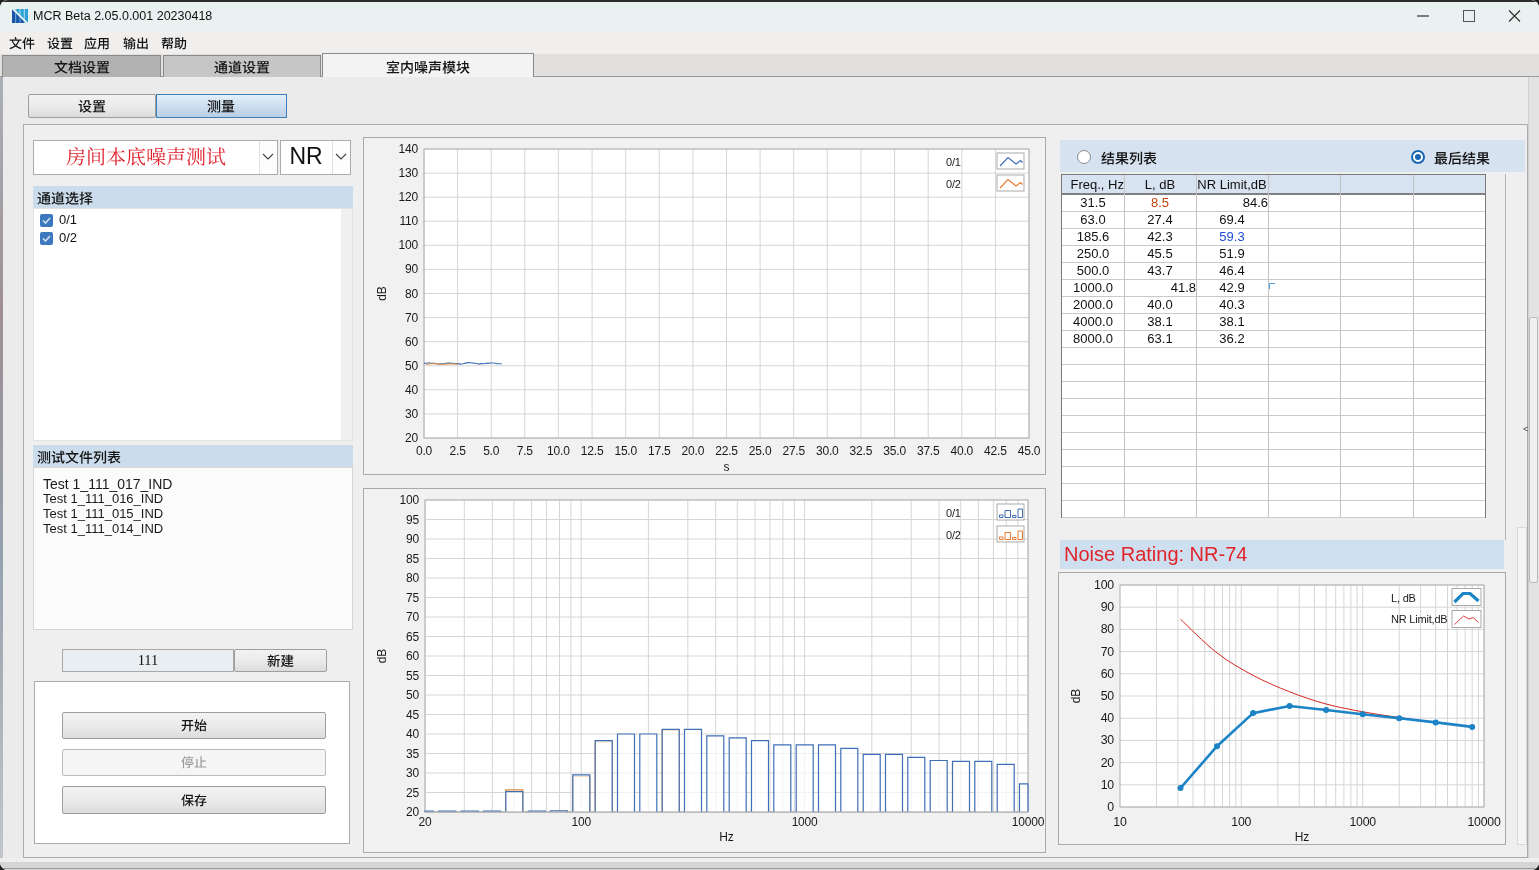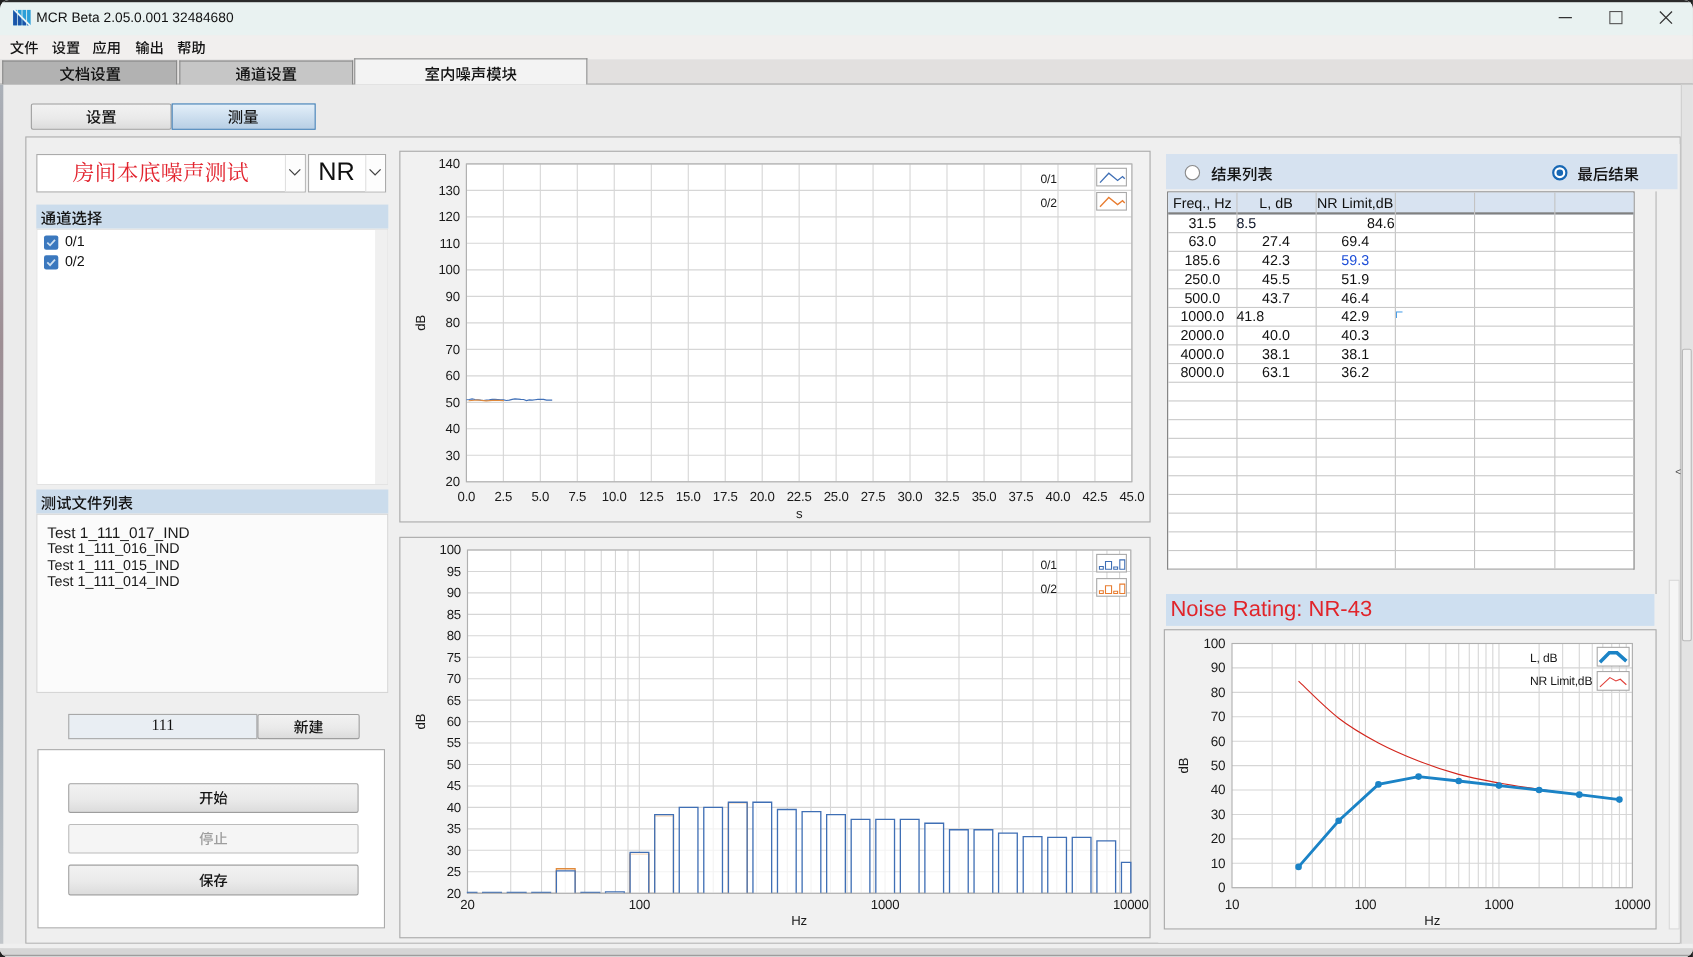--- a/index.html
+++ b/index.html
@@ -14,21 +14,21 @@
         </clipPath>
       <g clip-path="url(#tri)">
           <rect x="1" y="1" width="3.4" height="14" fill="#1c55a8"></rect>
           <rect x="5.2" y="1" width="3.4" height="14" fill="#1c55a8"></rect>
           <rect x="9.4" y="1" width="3.4" height="14" fill="#1c55a8"></rect>
           <rect x="13.6" y="1" width="3.4" height="14" fill="#1c55a8"></rect>
         </g>
       <path d="M0.5 -0.5 L17.5 16.5" stroke="#eef5f5" stroke-width="1.6"></path>
       </g>
     </svg>
-    <div class="abs" style="left:33px;top:9px;font-size:12.5px;color:#111">MCR Beta 2.05.0.001 32484680</div>
+    <div class="abs" style="left:33px;top:9px;font-size:12.5px;color:#111">MCR Beta 2.05.0.001 20230418</div>
     <svg class="abs" style="left:1400px;top:0" width="139" height="32">
       <path d="M17 16h12" stroke="#333" stroke-width="1.2"></path>
       <rect x="63.5" y="10.5" width="11" height="11" fill="none" stroke="#555" stroke-width="1"></rect>
       <path d="M109 10.5 L120 21.5 M120 10.5 L109 21.5" stroke="#333" stroke-width="1.2"></path>
     </svg>
     <div class="abs" style="left:0;top:32px;width:1539px;height:22px;background:#f1efee"></div>
     <svg style="position:absolute;left:9.0px;top:31.8px;overflow:visible" width="28" height="21">
       <g transform="translate(0,16.2)">
         <path d="M5.4 -10.7C5.8 -10.1 6.2 -9.3 6.3 -8.7H0.6V-7.5H2.7C3.4 -5.6 4.4 -4.0 5.6 -2.6C4.2 -1.5 2.5 -0.7 0.4 -0.1C0.7 0.2 1.0 0.8 1.2 1.1C3.3 0.4 5.1 -0.5 6.5 -1.7C8.0 -0.5 9.7 0.4 11.8 1.0C12.0 0.7 12.4 0.1 12.6 -0.1C10.6 -0.6 8.9 -1.5 7.5 -2.6C8.7 -3.9 9.7 -5.6 10.4 -7.5H12.4V-8.7H6.5L7.7 -9.1C7.5 -9.6 7.1 -10.5 6.7 -11.1ZM6.6 -3.5C5.4 -4.6 4.5 -6.0 3.9 -7.5H9.0C8.4 -5.9 7.6 -4.6 6.6 -3.5Z M17.1 -4.6V-3.4H20.8V1.1H22.0V-3.4H25.5V-4.6H22.0V-7.2H24.9V-8.4H22.0V-10.8H20.8V-8.4H19.3C19.5 -8.9 19.6 -9.5 19.7 -10.0L18.5 -10.3C18.2 -8.6 17.7 -7.0 17.0 -5.9C17.3 -5.8 17.8 -5.5 18.0 -5.3C18.3 -5.8 18.6 -6.5 18.9 -7.2H20.8V-4.6ZM16.3 -10.9C15.7 -9.0 14.5 -7.1 13.3 -5.9C13.5 -5.6 13.9 -4.9 14.0 -4.6C14.4 -5.0 14.7 -5.4 15.0 -5.9V1.1H16.2V-7.7C16.7 -8.7 17.1 -9.6 17.5 -10.6Z" fill="#141414"></path>
       </g>
@@ -259,51 +259,51 @@
     </svg>
     <div class="abs" style="left:1411px;top:150px;width:14px;height:14px;border:2px solid #1868b4;border-radius:50%;background:#fff"></div>
     <div class="abs" style="left:1415px;top:154px;width:6px;height:6px;background:#1868b4;border-radius:50%"></div>
     <svg style="position:absolute;left:1434.0px;top:145.5px;overflow:visible" width="58" height="22">
       <g transform="translate(0,17.5)">
         <path d="M3.7 -8.8H10.3V-8.0H3.7ZM3.7 -10.5H10.3V-9.7H3.7ZM2.4 -11.4V-7.1H11.6V-11.4ZM5.4 -5.4V-4.6H3.2V-5.4ZM0.6 -0.7 0.7 0.4 5.4 -0.1V1.2H6.7V-0.3L7.4 -0.3L7.4 -1.4L6.7 -1.3V-5.4H13.3V-6.5H0.7V-5.4H1.9V-0.8ZM7.2 -4.7V-3.6H8.1L7.6 -3.5C8.1 -2.5 8.6 -1.7 9.3 -1.0C8.6 -0.5 7.8 -0.1 7.0 0.2C7.2 0.4 7.5 0.9 7.6 1.1C8.5 0.8 9.4 0.4 10.1 -0.2C10.9 0.4 11.8 0.8 12.8 1.1C13.0 0.8 13.3 0.3 13.6 0.1C12.6 -0.2 11.8 -0.5 11.0 -1.0C11.9 -1.9 12.6 -3.0 13.0 -4.4L12.2 -4.7L12.0 -4.7ZM8.8 -3.6H11.5C11.1 -2.9 10.7 -2.3 10.1 -1.7C9.6 -2.3 9.1 -2.9 8.8 -3.6ZM5.4 -3.7V-2.9H3.2V-3.7ZM5.4 -1.9V-1.2L3.2 -1.0V-1.9Z M16.0 -10.6V-6.9C16.0 -4.7 15.9 -1.8 14.4 0.3C14.7 0.5 15.3 0.9 15.5 1.2C17.1 -1.0 17.4 -4.3 17.4 -6.7H27.4V-8.0H17.4V-9.5C20.6 -9.7 24.0 -10.1 26.5 -10.7L25.4 -11.7C23.2 -11.2 19.4 -10.8 16.0 -10.6ZM18.4 -4.9V1.2H19.7V0.5H25.1V1.1H26.5V-4.9ZM19.7 -0.7V-3.6H25.1V-0.7Z M28.4 -0.9 28.7 0.5C30.1 0.2 32.0 -0.2 33.8 -0.6L33.7 -1.8C31.8 -1.5 29.8 -1.1 28.4 -0.9ZM28.8 -5.9C29.0 -6.0 29.4 -6.1 30.9 -6.3C30.4 -5.5 29.8 -4.9 29.6 -4.7C29.1 -4.2 28.8 -3.8 28.5 -3.8C28.6 -3.4 28.8 -2.8 28.9 -2.5C29.3 -2.7 29.8 -2.8 33.7 -3.5C33.6 -3.8 33.6 -4.3 33.6 -4.7L30.8 -4.2C31.9 -5.4 32.9 -6.8 33.8 -8.2L32.6 -9.0C32.3 -8.5 32.0 -8.0 31.7 -7.5L30.2 -7.4C31.0 -8.5 31.8 -9.9 32.4 -11.2L31.0 -11.8C30.4 -10.2 29.5 -8.5 29.2 -8.1C28.9 -7.6 28.6 -7.3 28.3 -7.2C28.5 -6.9 28.7 -6.2 28.8 -5.9ZM36.8 -11.8V-10.0H33.7V-8.7H36.8V-6.8H34.1V-5.6H41.0V-6.8H38.2V-8.7H41.3V-10.0H38.2V-11.8ZM34.4 -4.3V1.2H35.7V0.6H39.4V1.1H40.7V-4.3ZM35.7 -0.6V-3.1H39.4V-0.6Z M44.2 -11.2V-5.4H48.3V-4.4H42.8V-3.2H47.3C46.1 -2.0 44.2 -0.9 42.4 -0.3C42.7 -0.1 43.1 0.4 43.3 0.8C45.1 0.1 47.0 -1.1 48.3 -2.5V1.2H49.7V-2.6C51.1 -1.2 53.0 0.0 54.7 0.7C54.9 0.3 55.3 -0.2 55.6 -0.4C53.9 -1.0 52.0 -2.0 50.7 -3.2H55.2V-4.4H49.7V-5.4H53.9V-11.2ZM45.6 -7.8H48.3V-6.6H45.6ZM49.7 -7.8H52.5V-6.6H49.7ZM45.6 -10.0H48.3V-8.8H45.6ZM49.7 -10.0H52.5V-8.8H49.7Z" fill="#141414"></path>
       </g>
     </svg>
     <div class="abs" style="left:1061px;top:174px;width:425px;height:344px;background:#fff;border:1px solid #7a7a7a"></div>
     <div class="abs" style="left:1062px;top:175px;width:423px;height:20px;background:#d8e3f1;border-bottom:2px solid #808080"></div>
-    <div class="abs" style="left:1062px;top:177px;width:62px;text-align:center;font-size:13px;color:#10100f">Freq., Hz</div>
+    <div class="abs" style="left:1062px;top:177px;width:62px;text-align:right;font-size:13px;color:#10100f">Freq., Hz</div>
     <div class="abs" style="left:1124px;top:177px;width:72px;text-align:center;font-size:13px;color:#10100f">L, dB</div>
     <div class="abs" style="left:1196px;top:177px;width:72px;text-align:center;font-size:13px;color:#10100f">NR Limit,dB</div>
     <div class="abs" style="left:1124px;top:175px;width:1px;height:342px;background:#c3c3c3"></div>
     <div class="abs" style="left:1196px;top:175px;width:1px;height:342px;background:#c3c3c3"></div>
     <div class="abs" style="left:1268px;top:175px;width:1px;height:342px;background:#c3c3c3"></div>
     <div class="abs" style="left:1340px;top:175px;width:1px;height:342px;background:#c3c3c3"></div>
     <div class="abs" style="left:1413px;top:175px;width:1px;height:342px;background:#c3c3c3"></div>
     <div class="abs" style="left:1062px;top:211px;width:423px;height:1px;background:#c9c9c9"></div>
     <div class="abs" style="left:1062px;top:195px;width:62px;text-align:center;font-size:13px;color:#111">31.5</div>
-    <div class="abs" style="left:1124px;top:195px;width:72px;text-align:left;font-size:13px;color:#0f172a">8.5</div>
+    <div class="abs" style="left:1124px;top:195px;width:72px;text-align:center;font-size:13px;color:#c2410c">8.5</div>
     <div class="abs" style="left:1196px;top:195px;width:72px;text-align:right;font-size:13px;color:#111">84.6</div>
     <div class="abs" style="left:1062px;top:228px;width:423px;height:1px;background:#c9c9c9"></div>
     <div class="abs" style="left:1062px;top:212px;width:62px;text-align:center;font-size:13px;color:#111">63.0</div>
     <div class="abs" style="left:1124px;top:212px;width:72px;text-align:center;font-size:13px;color:#111">27.4</div>
     <div class="abs" style="left:1196px;top:212px;width:72px;text-align:center;font-size:13px;color:#111">69.4</div>
     <div class="abs" style="left:1062px;top:245px;width:423px;height:1px;background:#c9c9c9"></div>
     <div class="abs" style="left:1062px;top:229px;width:62px;text-align:center;font-size:13px;color:#111">185.6</div>
     <div class="abs" style="left:1124px;top:229px;width:72px;text-align:center;font-size:13px;color:#111">42.3</div>
     <div class="abs" style="left:1196px;top:229px;width:72px;text-align:center;font-size:13px;color:#1d4ed8">59.3</div>
     <div class="abs" style="left:1062px;top:262px;width:423px;height:1px;background:#c9c9c9"></div>
     <div class="abs" style="left:1062px;top:246px;width:62px;text-align:center;font-size:13px;color:#111">250.0</div>
     <div class="abs" style="left:1124px;top:246px;width:72px;text-align:center;font-size:13px;color:#111">45.5</div>
     <div class="abs" style="left:1196px;top:246px;width:72px;text-align:center;font-size:13px;color:#111">51.9</div>
     <div class="abs" style="left:1062px;top:279px;width:423px;height:1px;background:#c9c9c9"></div>
     <div class="abs" style="left:1062px;top:263px;width:62px;text-align:center;font-size:13px;color:#111">500.0</div>
     <div class="abs" style="left:1124px;top:263px;width:72px;text-align:center;font-size:13px;color:#111">43.7</div>
     <div class="abs" style="left:1196px;top:263px;width:72px;text-align:center;font-size:13px;color:#111">46.4</div>
     <div class="abs" style="left:1062px;top:296px;width:423px;height:1px;background:#c9c9c9"></div>
     <div class="abs" style="left:1062px;top:280px;width:62px;text-align:center;font-size:13px;color:#111">1000.0</div>
-    <div class="abs" style="left:1124px;top:280px;width:72px;text-align:left;font-size:13px;color:#111">41.8</div>
+    <div class="abs" style="left:1124px;top:280px;width:72px;text-align:right;font-size:13px;color:#111">41.8</div>
     <div class="abs" style="left:1196px;top:280px;width:72px;text-align:center;font-size:13px;color:#111">42.9</div>
     <div class="abs" style="left:1062px;top:313px;width:423px;height:1px;background:#c9c9c9"></div>
     <div class="abs" style="left:1062px;top:297px;width:62px;text-align:center;font-size:13px;color:#111">2000.0</div>
     <div class="abs" style="left:1124px;top:297px;width:72px;text-align:center;font-size:13px;color:#111">40.0</div>
     <div class="abs" style="left:1196px;top:297px;width:72px;text-align:center;font-size:13px;color:#111">40.3</div>
     <div class="abs" style="left:1062px;top:330px;width:423px;height:1px;background:#c9c9c9"></div>
     <div class="abs" style="left:1062px;top:314px;width:62px;text-align:center;font-size:13px;color:#111">4000.0</div>
     <div class="abs" style="left:1124px;top:314px;width:72px;text-align:center;font-size:13px;color:#111">38.1</div>
     <div class="abs" style="left:1196px;top:314px;width:72px;text-align:center;font-size:13px;color:#111">38.1</div>
     <div class="abs" style="left:1062px;top:347px;width:423px;height:1px;background:#c9c9c9"></div>
@@ -317,21 +317,21 @@
     <div class="abs" style="left:1062px;top:432px;width:423px;height:1px;background:#c9c9c9"></div>
     <div class="abs" style="left:1062px;top:449px;width:423px;height:1px;background:#c9c9c9"></div>
     <div class="abs" style="left:1062px;top:466px;width:423px;height:1px;background:#c9c9c9"></div>
     <div class="abs" style="left:1062px;top:483px;width:423px;height:1px;background:#c9c9c9"></div>
     <div class="abs" style="left:1062px;top:500px;width:423px;height:1px;background:#c9c9c9"></div>
     <div class="abs" style="left:1062px;top:517px;width:423px;height:1px;background:#c9c9c9"></div>
     <svg class="abs" style="left:1269px;top:283px" width="7" height="7">
       <path d="M0.5 6 V0.5 H6" stroke="#4c9fe8" fill="none"></path>
     </svg>
     <div class="abs" style="left:1060px;top:540px;width:444px;height:29px;background:#cedff0"></div>
-    <div class="abs" style="left:1064px;top:543px;font-size:20px;color:#e1242a">Noise Rating: NR-43</div>
+    <div class="abs" style="left:1064px;top:543px;font-size:20px;color:#e1242a">Noise Rating: NR-74</div>
     <div style="position:absolute;left:1058px;top:572px;width:448px;height:273px;background:#f1f1f1;border:1px solid #a9a9a9">
       <svg width="448" height="273" style="position:absolute;left:0;top:0">
         <rect x="61" y="12" width="364" height="222" fill="#fff"></rect>
         <path d="M61 12.0H425 M61 34.2H425 M61 56.4H425 M61 78.6H425 M61 100.8H425 M61 123.0H425 M61 145.2H425 M61 167.4H425 M61 189.6H425 M61 211.8H425 M61 234.0H425 M97.5 12V234 M118.9 12V234 M134.0 12V234 M145.8 12V234 M155.4 12V234 M163.5 12V234 M170.6 12V234 M176.8 12V234 M218.9 12V234 M240.2 12V234 M255.4 12V234 M267.1 12V234 M276.7 12V234 M284.9 12V234 M291.9 12V234 M298.1 12V234 M340.2 12V234 M361.6 12V234 M376.7 12V234 M388.5 12V234 M398.1 12V234 M406.2 12V234 M413.2 12V234 M419.4 12V234 M182.3 12V234 M303.7 12V234 M425.0 12V234" stroke="#d6d6d6" fill="none" stroke-width="1"></path>
         <rect x="61" y="12" width="364" height="222" fill="none" stroke="#b0b0b0"></rect>
         <text x="55.0" y="16.0" text-anchor="end" fill="#1a1a1a" style="font-family:'Liberation Sans',sans-serif;font-size:12.3px;letter-spacing:-0.2px">100</text>
         <text x="55.0" y="38.2" text-anchor="end" fill="#1a1a1a" style="font-family:'Liberation Sans',sans-serif;font-size:12.3px;letter-spacing:-0.2px">90</text>
         <text x="55.0" y="60.4" text-anchor="end" fill="#1a1a1a" style="font-family:'Liberation Sans',sans-serif;font-size:12.3px;letter-spacing:-0.2px">80</text>
         <text x="55.0" y="82.6" text-anchor="end" fill="#1a1a1a" style="font-family:'Liberation Sans',sans-serif;font-size:12.3px;letter-spacing:-0.2px">70</text>
         <text x="55.0" y="104.8" text-anchor="end" fill="#1a1a1a" style="font-family:'Liberation Sans',sans-serif;font-size:12.3px;letter-spacing:-0.2px">60</text>

